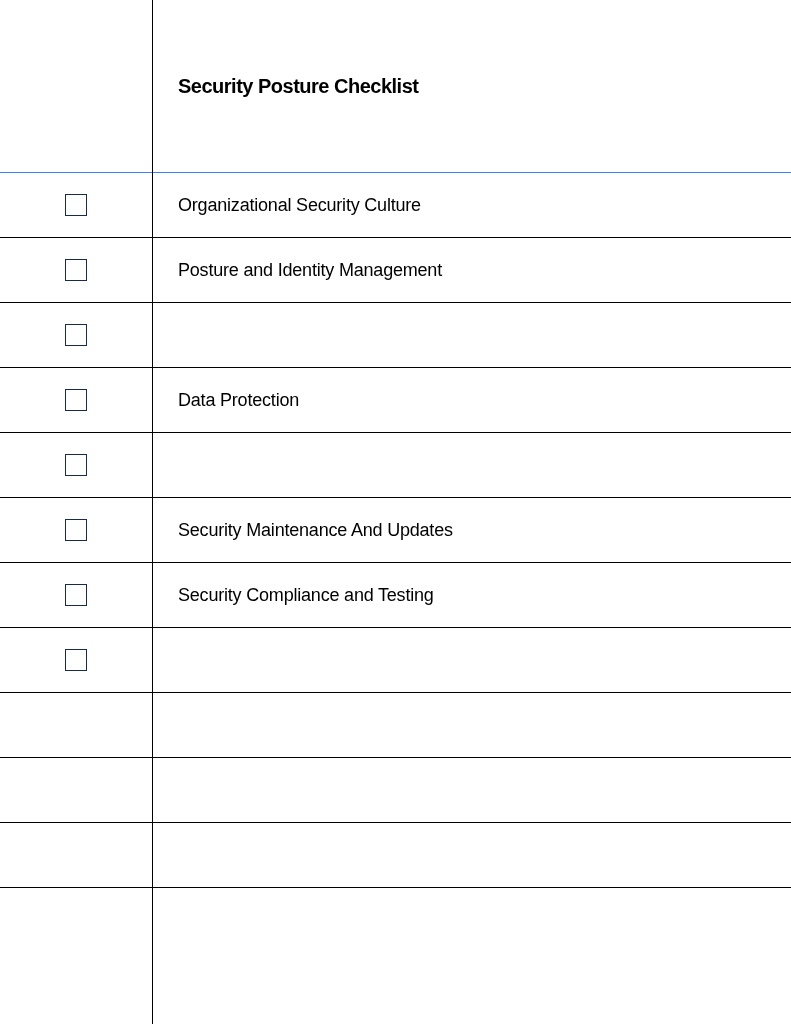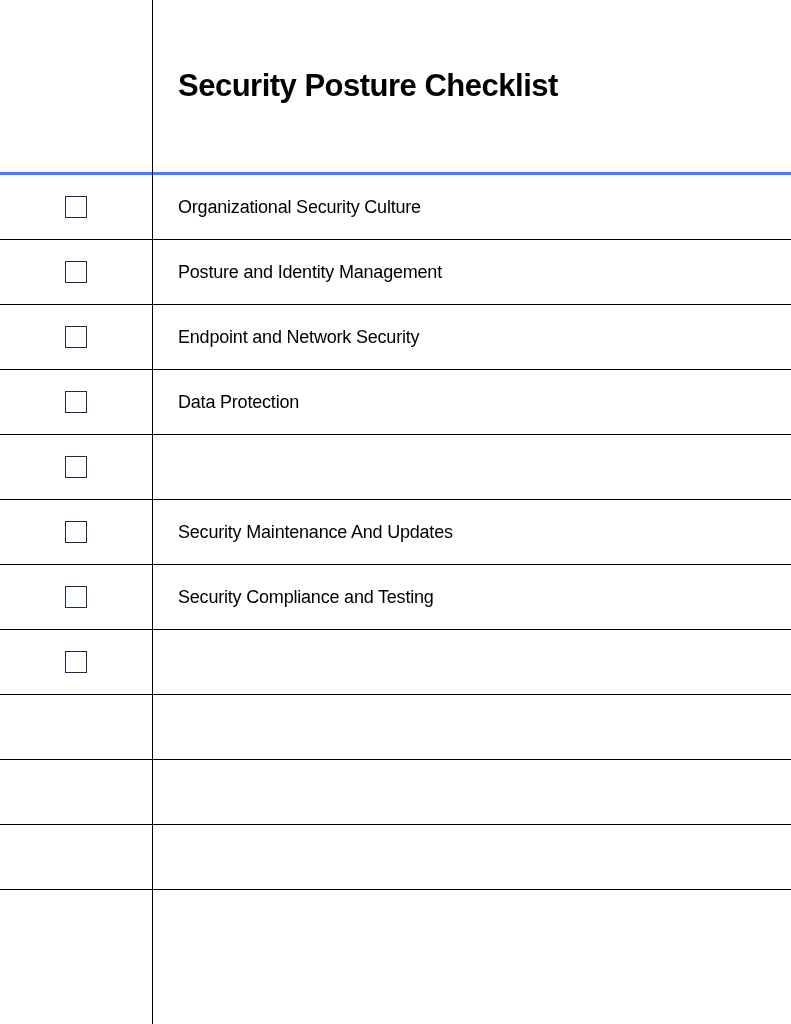--- a/index.html
+++ b/index.html
@@ -27,26 +27,26 @@
       width: 1px;
       background: #000;
     }
     .header {
       height: 172px;
       padding-left: 178px;
       display: flex;
       align-items: center;
     }
     .title {
-      font-size: 31px;
+      font-size: 20px;
       font-weight: 900;
       letter-spacing: -0.5px;
     }
     .checklist {
-      border-top: 3px solid #3b82f6;
+      border-top: 1px solid #3b82f6;
     }
     .row {
       display: flex;
       align-items: center;
       height: 65px;
       border-bottom: 1px solid #000;
     }
     .checkbox-cell {
       width: 152px;
       display: flex;
@@ -85,21 +85,20 @@
       <div class="row">
         <div class="checkbox-cell">
           <span class="checkbox"></span>
         </div>
         <div class="label-cell">Posture and Identity Management</div>
       </div>
       <div class="row">
         <div class="checkbox-cell">
           <span class="checkbox"></span>
         </div>
-        <div class="label-cell">Endpoint and Network Security</div>
       </div>
       <div class="row">
         <div class="checkbox-cell">
           <span class="checkbox"></span>
         </div>
         <div class="label-cell">Data Protection</div>
       </div>
       <div class="row">
         <div class="checkbox-cell">
           <span class="checkbox"></span>

